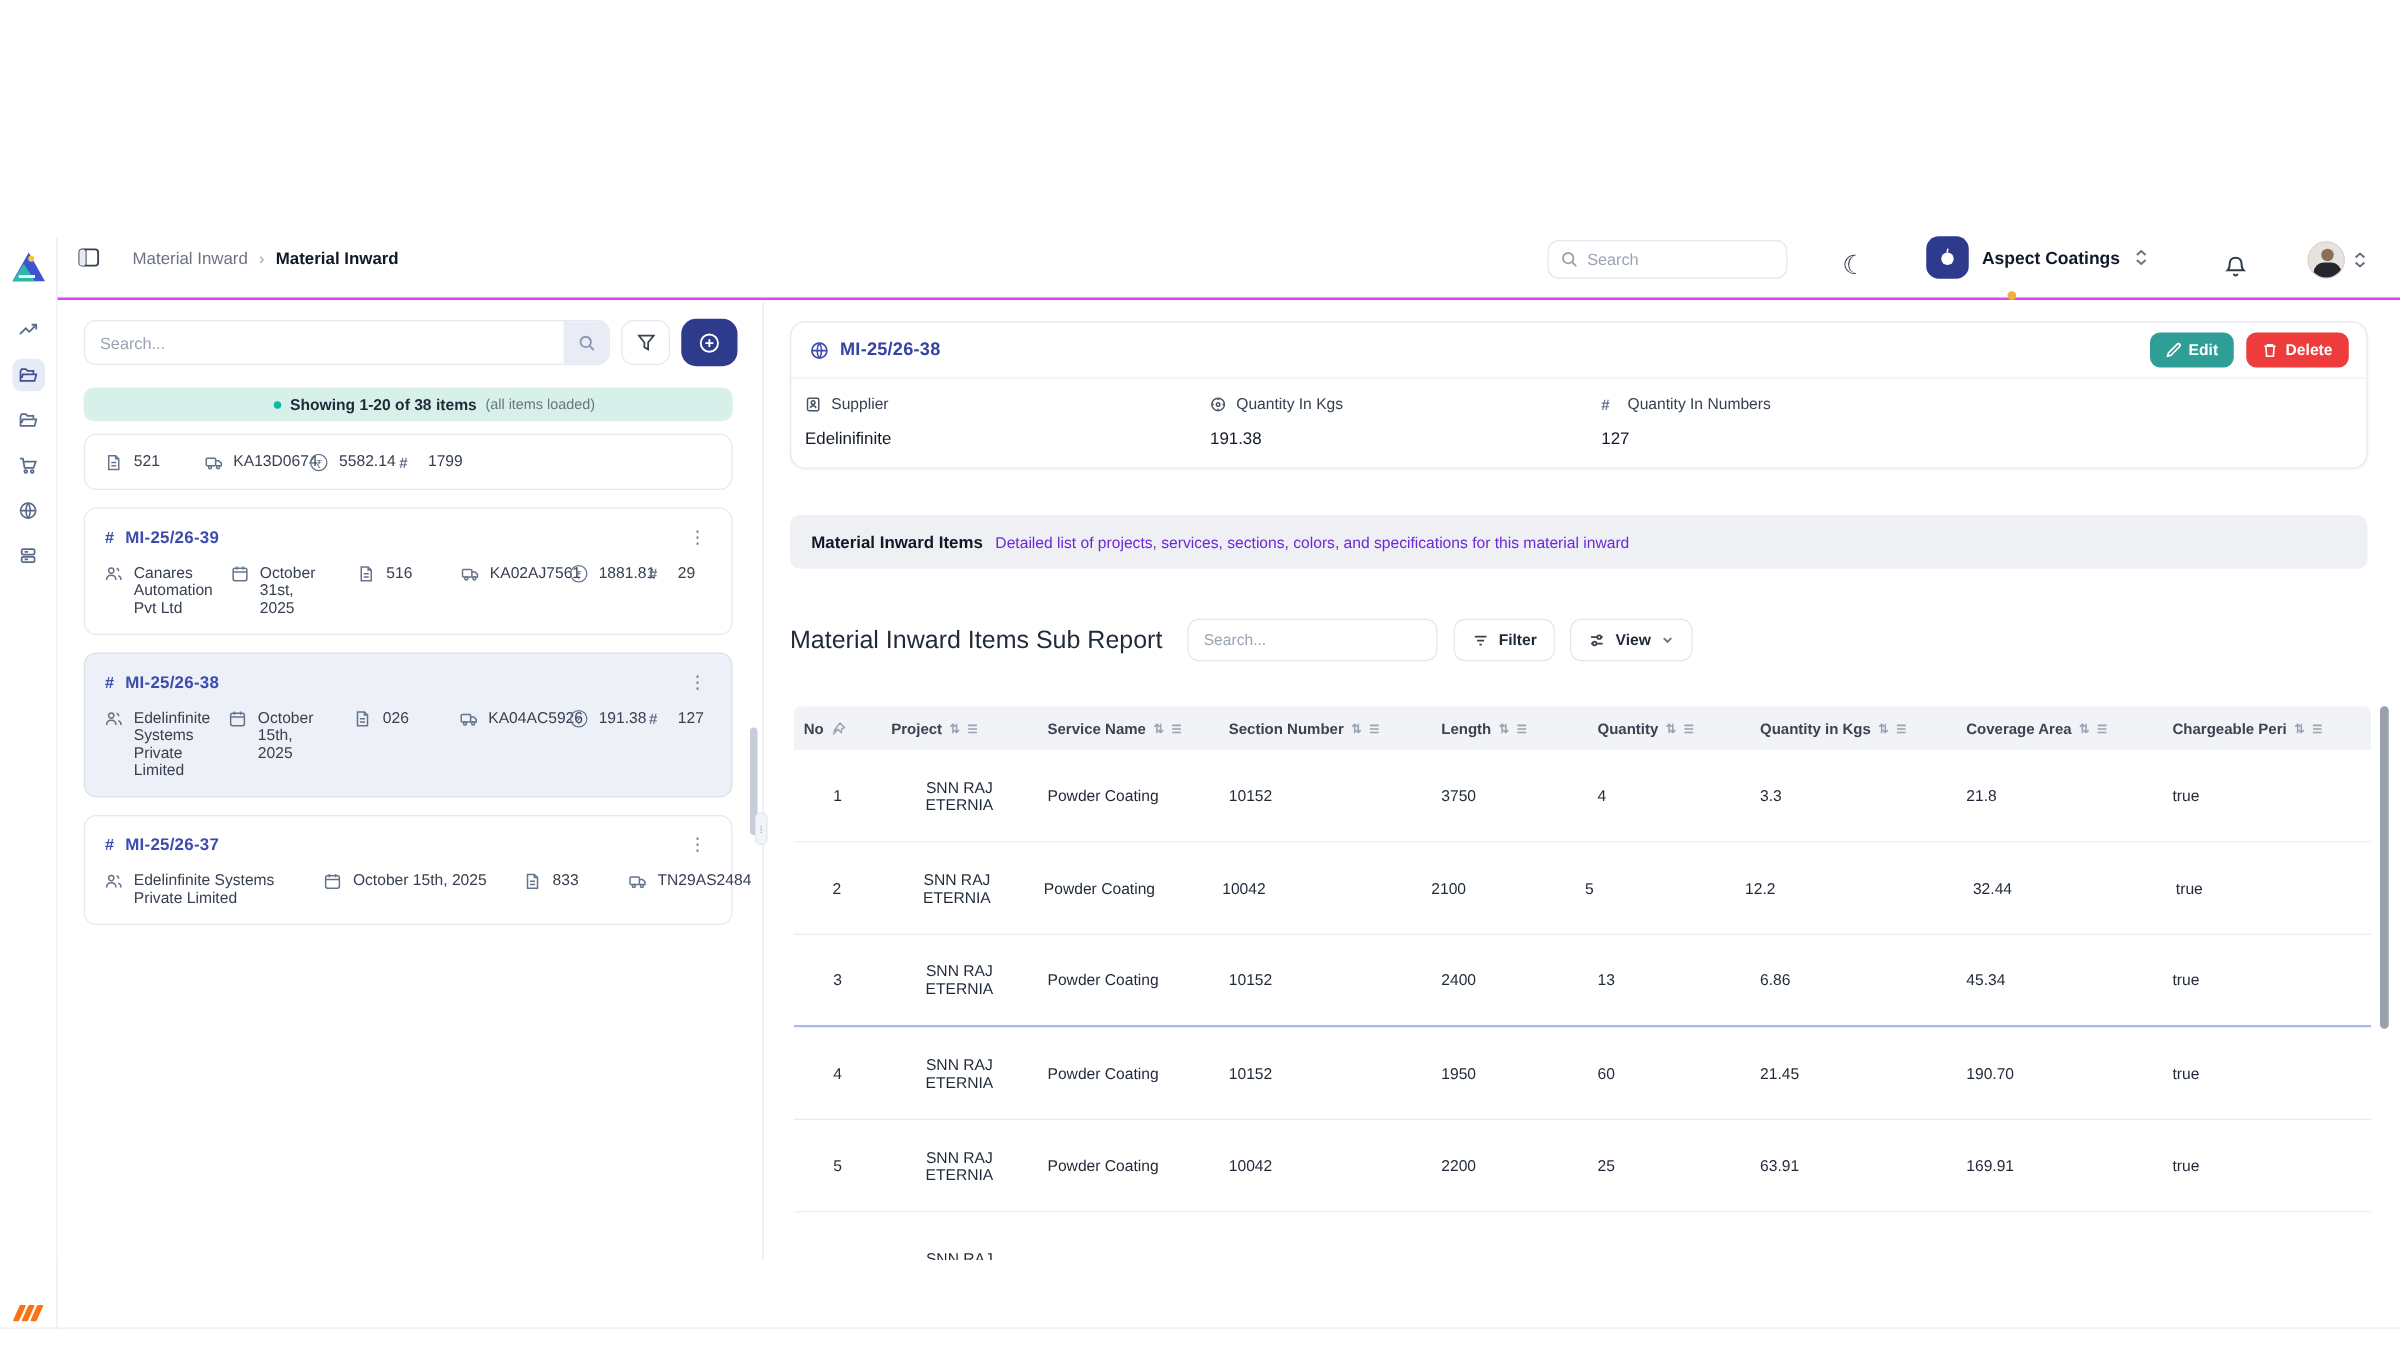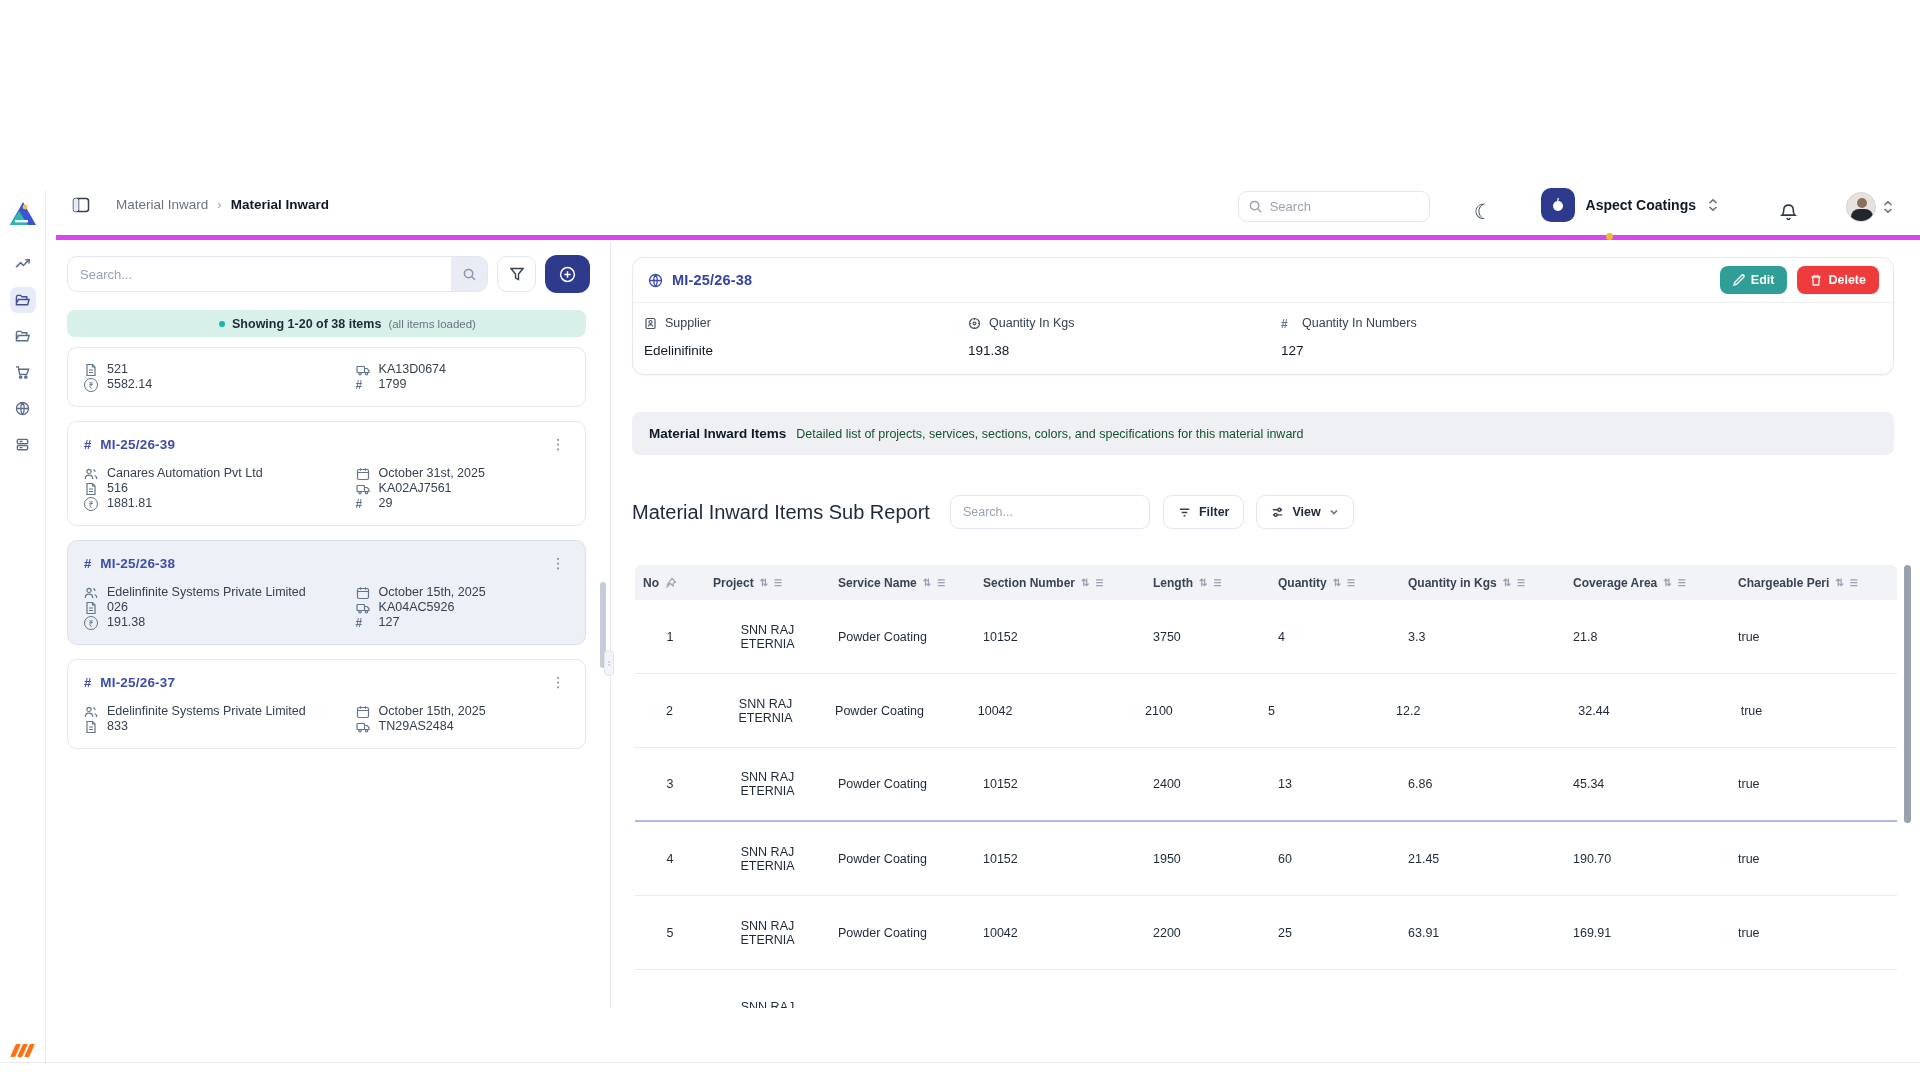--- a/index.html
+++ b/index.html
@@ -9,21 +9,21 @@
 
   
   .rail { position:absolute; left:0; top:190px; width:46px; height:874px; border-right:1px solid #e9ebf2; display:flex; flex-direction:column; align-items:center; }
   .rail .logo { width:30px; height:30px; margin-top:9px; display:flex; align-items:center; justify-content:center; }
   .rail-icons { display:flex; flex-direction:column; align-items:center; gap:10px; margin-top:22px; }
   .rail-ic { width:26px; height:26px; border-radius:7px; display:flex; align-items:center; justify-content:center; color:#5b6b8c; cursor:pointer; }
   .rail-ic.active { background:#e7ebf7; color:#41518f; }
   .rail-ic svg { width:15px; height:15px; }
 
   
-  .topbar { position:absolute; left:56px; top:190px; right:0; height:50px; display:flex; align-items:center; border-bottom:5px solid #d946ef; padding:0 26px 16px 16px; }
+  .topbar { position:absolute; left:46px; top:190px; right:0; height:50px; display:flex; align-items:center; border-bottom:2px solid #d946ef; padding:0 26px 16px 16px; }
   .tgl { width:18px; height:18px; color:#374151; cursor:pointer; }
   .crumbs { display:flex; align-items:center; gap:9px; margin-left:26px; font-size:13.5px; }
   .crumb-parent { color:#6b7280; cursor:pointer; }
   .crumb-sep { color:#9ca3af; font-size:13px; }
   .crumb-cur { color:#111827; font-weight:700; }
   .top-right { margin-left:auto; display:flex; align-items:flex-end; }
   .gsearch { width:192px; height:31px; border:1px solid #e3e7ef; border-radius:9px; display:flex; align-items:center; gap:8px; padding:0 10px; background:#fff; }
   .gsearch svg { width:13px; height:13px; color:#9ca3af; }
   .gsearch input { border:none; outline:none; width:130px; font-size:13px; color:#374151; font-family:"Liberation Sans", sans-serif; }
   .gsearch input::placeholder { color:#9aa3b2; }
@@ -53,21 +53,21 @@
   .banner .strong { font-size:12.5px; font-weight:700; color:#1f2937; }
   .banner .note { font-size:11.5px; color:#6b7280; }
 
   .card-list { margin:10px 24px 0 21px; display:flex; flex-direction:column; gap:14px; }
   .card { background:#fff; border:1px solid #e6e8ee; border-radius:10px; padding:14px 16px; cursor:pointer; }
   .card.selected { background:#edf0f6; border-color:#dadfe9; }
   .card-head { display:flex; align-items:center; margin-bottom:14px; }
   .card-hash { color:#3d4cae; font-weight:700; font-size:13px; margin-right:9px; }
   .card-title { color:#3d4cae; font-weight:700; font-size:13.5px; letter-spacing:.2px; }
   .kebab { margin-left:auto; color:#6b7280; font-size:14px; padding:0 4px; cursor:pointer; }
-  .card-grid { display:flex; flex-direction:column; }
+  .card-grid { display:flex; flex-direction:row; gap:22px; }
   .card-row { display:flex; }
   .cell { display:flex; align-items:flex-start; gap:9px; font-size:12.5px; color:#374151; }
   .cell.l { width:56%; padding-right:8px; }
   .cell.r { width:44%; }
   .cic { flex:0 0 auto; width:14px; height:14px; color:#64748b; margin-top:1px; }
   .cic svg { width:14px; height:14px; }
   .rupee { width:14px; height:14px; border:1.2px solid #64748b; border-radius:50%; font-size:9px; display:flex; align-items:center; justify-content:center; color:#64748b; }
   .hashic { font-size:12px; color:#64748b; font-weight:700; }
   .lscroll { position:absolute; right:4px; top:340px; width:6px; height:86px; border-radius:3px; background:#c6ccd8; cursor:pointer; }
   .phandle { position:absolute; left:604px; top:650px; width:10px; height:26px; background:#f3f4f8; border:1px solid #e2e5ee; border-radius:4px; z-index:5; display:flex; align-items:center; justify-content:center; font-size:8px; color:#8b93a7; cursor:pointer; }
@@ -84,21 +84,21 @@
   .btn-edit svg,.btn-del svg { width:12px; height:12px; }
   .ddiv { height:1px; background:#eef0f4; }
   .dfields { display:grid; grid-template-columns:324px 313px 312px 1fr; padding:13px 16px 16px 11px; }
   .dfield .lab { display:flex; align-items:center; gap:8px; font-size:12.5px; color:#374151; }
   .dfield .lab .fic { width:13px; height:13px; color:#4b5563; }
   .dfield .val { margin-top:13px; font-size:13.5px; color:#111827; }
   .dfield .val.ph { color:#9ca3af; font-size:13px; }
 
   .sectionband { position:absolute; left:20px; top:170px; width:1262px; height:43px; background:#eef0f4; border-radius:8px; display:flex; align-items:center; padding:0 17px; gap:10px; }
   .sectionband .st { font-size:13.5px; font-weight:700; color:#111827; white-space:nowrap; }
-  .sectionband .sd { font-size:12.5px; color:#14532d; white-space:nowrap; }
+  .sectionband .sd { font-size:12.5px; color:#6d28d9; white-space:nowrap; }
 
   .subbar { position:absolute; left:20px; top:252px; width:1262px; height:36px; display:flex; align-items:center; }
   .sublabel { font-size:20px; font-weight:500; color:#1f2937; }
   .subsearch { margin-left:20px; width:200px; height:34px; border:1px solid #e3e7ef; border-radius:9px; display:flex; align-items:center; padding:0 12px; background:#fff; }
   .subsearch input { border:none; outline:none; width:100%; font-size:12.5px; color:#374151; font-family:"Liberation Sans", sans-serif; }
   .subsearch input::placeholder { color:#9aa3b2; }
   .tbtn { height:34px; border:1px solid #e3e7ef; border-radius:9px; background:#fff; display:flex; align-items:center; gap:8px; padding:0 14px; font-size:12.5px; font-weight:700; color:#1f2937; cursor:pointer; font-family:"Liberation Sans", sans-serif; }
   .tbtn svg { width:13px; height:13px; color:#374151; }
   .tbtn .chev { width:10px; height:10px; color:#6b7280; }
   .btn-filter { margin-left:13px; }

